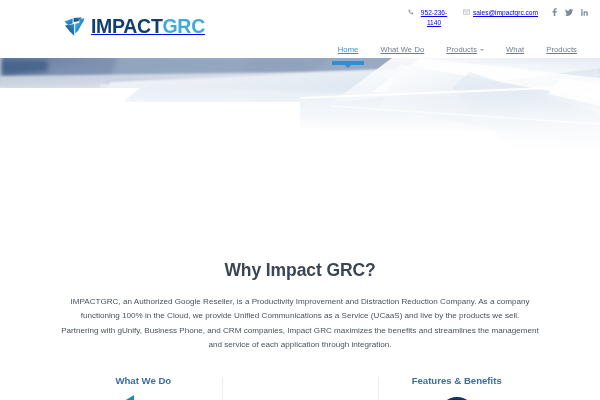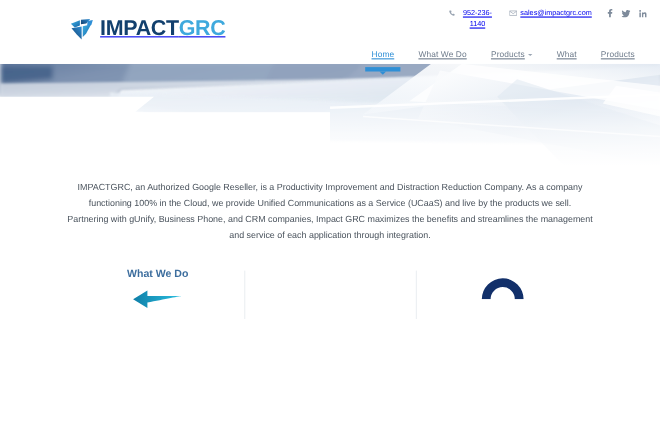--- a/index.html
+++ b/index.html
@@ -392,20 +392,21 @@
           <stop offset="1" stop-color="#ffffff" stop-opacity="0.98"></stop>
         </linearGradient>
       </defs>
       <path d="M0,30 L140,30 L120,46 L0,46 Z" fill="#ffffff"></path>
       <rect x="0" y="44" width="300" height="48" fill="#ffffff"></rect>
     </svg>
   </div>
 
   <div class="main">
 
+    <h1 class="why-title">Why Impact GRC?</h1>
 
     <p class="why-body">IMPACTGRC, an Authorized Google Reseller, is a Productivity Improvement and Distraction Reduction Company. As a company functioning 100% in the Cloud, we provide Unified Communications as a Service (UCaaS) and live by the products we sell. Partnering with gUnify, Business Phone, and CRM companies, Impact GRC maximizes the benefits and streamlines the management and service of each application through integration.</p>
 
     <div class="cols">
 
       <div class="col">
         <div class="col-title">What We Do</div>
         <div class="col-icon">
           <svg width="48" height="22" viewBox="0 0 48 22">
             <defs>
@@ -417,20 +418,21 @@
             <path d="M2,9 L15,1 L15,6 L46,6 C46,6 30,9 15,12 L15,17 Z" fill="url(#arrG)"></path>
           </svg>
         </div>
       </div>
 
       <div class="col">
         <div class="col-icon"></div>
       </div>
 
       <div class="col">
+        <div class="col-title">Features &amp; Benefits</div>
         <div class="col-icon">
           <svg width="44" height="22" viewBox="0 0 44 22">
             <path d="M3,22 A19,19 0 0 1 41,22 L33,22 A11,11 0 0 0 11,22 Z" fill="#12306a"></path>
           </svg>
         </div>
       </div>
     </div>
   </div>
 </div>
 

